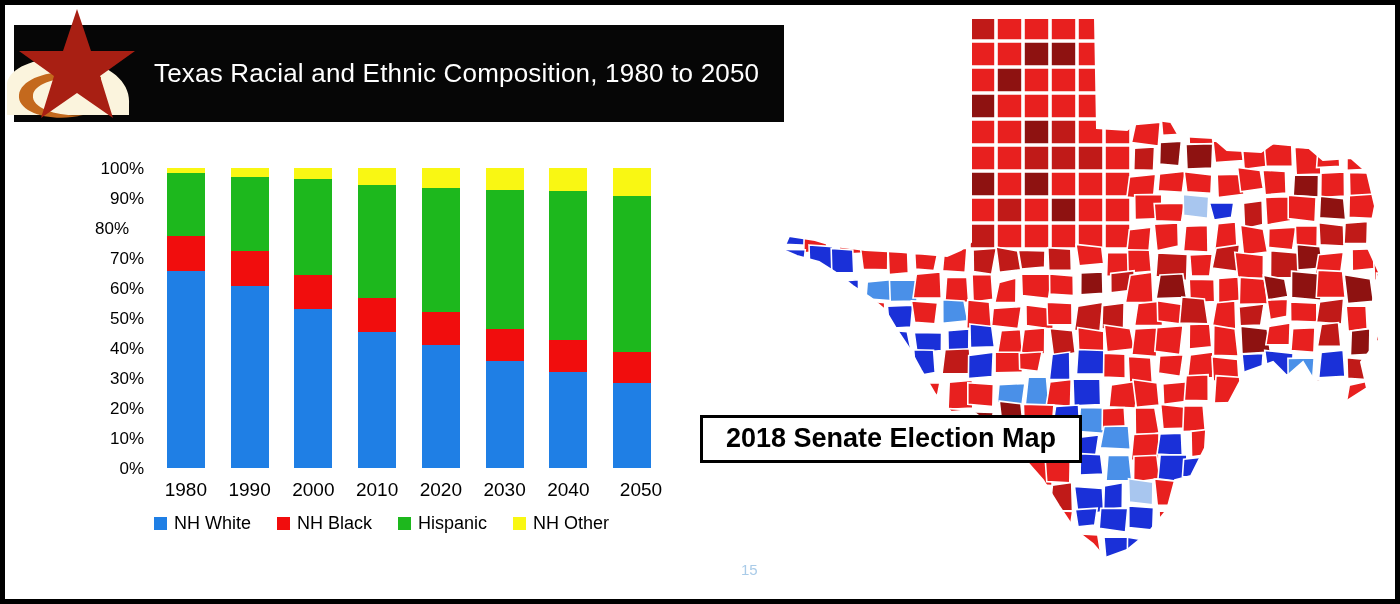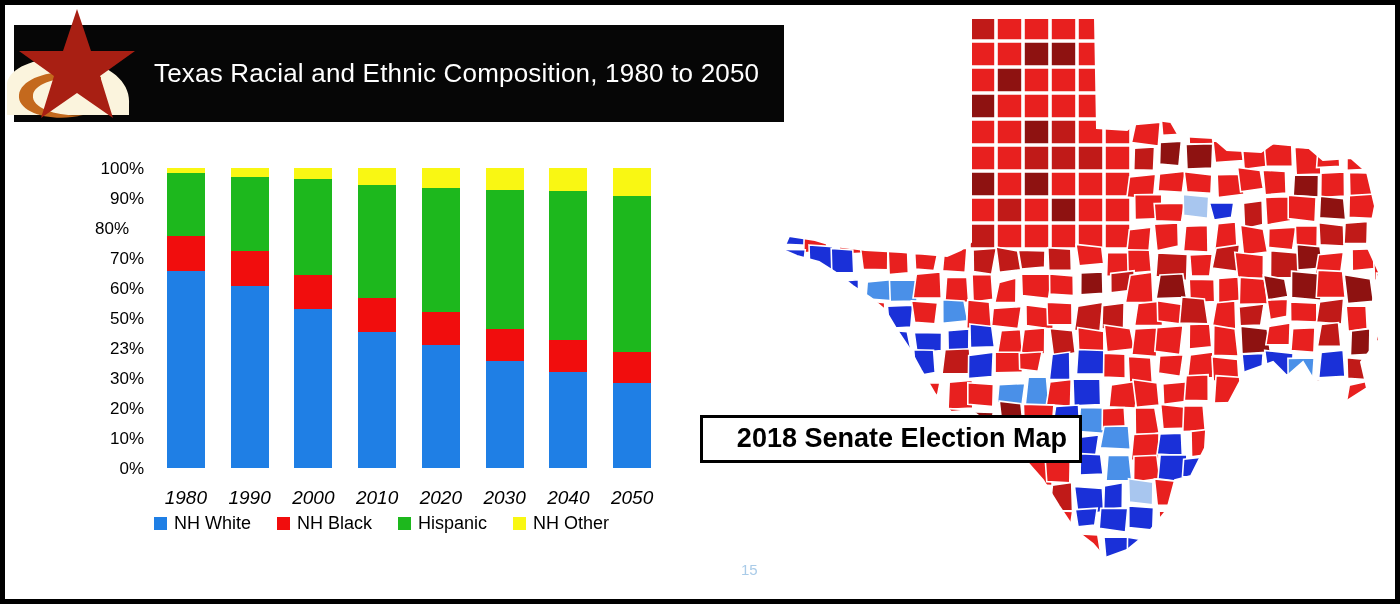--- a/index.html
+++ b/index.html
@@ -32,22 +32,22 @@
   #ylabels{position:absolute;left:60px;top:0;width:70px;height:320px;}
   #plot{position:absolute;left:140px;top:13px;width:510px;height:300px;}
   .bar{position:absolute;bottom:0;width:38px;}
   .seg{position:absolute;left:0;width:100%;}
   .s-white{background:#1f7fe5;}
   .s-black{background:#f10d0d;}
   .s-hisp{background:#1db81d;}
   .s-other{background:#f9f713;}
   #xlabels{position:absolute;left:140px;top:320px;width:510px;height:30px;}
   .xlabel{
-    position:absolute;top:12px;width:60px;text-align:center;
-    font-size:19px;color:#000;font-family:"Liberation Sans", sans-serif;font-style:italic;
+    position:absolute;top:4px;width:60px;text-align:center;
+    font-size:19px;color:#000;font-family:"Liberation Sans", sans-serif;
   }
   #legend{
     position:absolute;left:140px;top:355px;width:520px;height:26px;
     display:flex;align-items:center;gap:0px;
   }
   .leg-item{display:flex;align-items:center;margin-right:26px;}
   .swatch{width:13px;height:13px;margin-right:7px;display:inline-block;}
   .leg-label{font-size:18px;color:#000;font-family:"Liberation Sans", sans-serif;}
 
   
@@ -63,21 +63,21 @@
   
   #map-wrap{position:absolute;left:770px;top:5px;width:620px;height:590px;}
   #map-svg{position:absolute;left:0;top:0;width:620px;height:590px;}
 
   #map-legend{
     position:absolute;left:-75px;top:405px;width:382px;
     background:#ffffff;border:3px solid #000000;box-sizing:border-box;
     padding:6px 12px 8px 12px;
   }
   #map-legend .ml-title{
-    font-size:27px;font-weight:bold;color:#000;text-align:right;
+    font-size:27px;font-weight:bold;color:#000;text-align:center;
     font-family:"Liberation Sans", sans-serif;line-height:1.05;
   }
   #map-legend .ml-row{
     font-size:23px;color:#000;text-align:right;
     font-family:"Liberation Sans", sans-serif;line-height:1.15;margin-top:1px;
   }
   #map-legend .ml-key-red{color:#b51414;font-weight:bold;}
   #map-legend .ml-key-blue{color:#1442c8;font-weight:bold;}
 </style>
 </head>
@@ -99,21 +99,21 @@
   </svg>
 
   <div id="chart-area">
     <div id="ylabels">
         <div class="ylabel" style="top: 5px;">100%</div>
         <div class="ylabel" style="top: 35px;">90%</div>
         <div class="ylabel" style="top: 65px; text-align: center;">80%</div>
         <div class="ylabel" style="top: 95px;">70%</div>
         <div class="ylabel" style="top: 125px;">60%</div>
         <div class="ylabel" style="top: 155px;">50%</div>
-        <div class="ylabel" style="top: 185px;">23%</div>
+        <div class="ylabel" style="top: 185px;">40%</div>
         <div class="ylabel" style="top: 215px;">30%</div>
         <div class="ylabel" style="top: 245px;">20%</div>
         <div class="ylabel" style="top: 275px;">10%</div>
         <div class="ylabel" style="top: 305px;">0%</div>
       </div>
     <div id="plot">
         <div class="bar" style="left: 12.875px; height: 300px;">
           <div class="seg s-white" style="bottom: 0px; height: 197.1px; background: rgb(31, 127, 229);"></div>
           <div class="seg s-black" style="bottom: 197.1px; height: 34.5px; background: rgb(241, 13, 13);"></div>
           <div class="seg s-hisp" style="bottom: 231.6px; height: 63px; background: rgb(29, 184, 29);"></div>
@@ -163,21 +163,21 @@
         </div>
       </div>
     <div id="xlabels">
         <div class="xlabel" style="left: 1.875px;">1980</div>
         <div class="xlabel" style="left: 65.625px;">1990</div>
         <div class="xlabel" style="left: 129.375px;">2000</div>
         <div class="xlabel" style="left: 193.125px;">2010</div>
         <div class="xlabel" style="left: 256.875px;">2020</div>
         <div class="xlabel" style="left: 320.625px;">2030</div>
         <div class="xlabel" style="left: 384.375px;">2040</div>
-        <div class="xlabel" style="left: 448.125px;">2050</div>
+        <div class="xlabel" style="left: 448.125px; text-align: right;">2050</div>
       </div>
     <div id="legend">
         <div class="leg-item">
           <span class="swatch" style="background: rgb(31, 127, 229);"></span>
           <span class="leg-label">NH White</span>
         </div>
         <div class="leg-item">
           <span class="swatch" style="background: rgb(241, 13, 13);"></span>
           <span class="leg-label">NH Black</span>
         </div>

